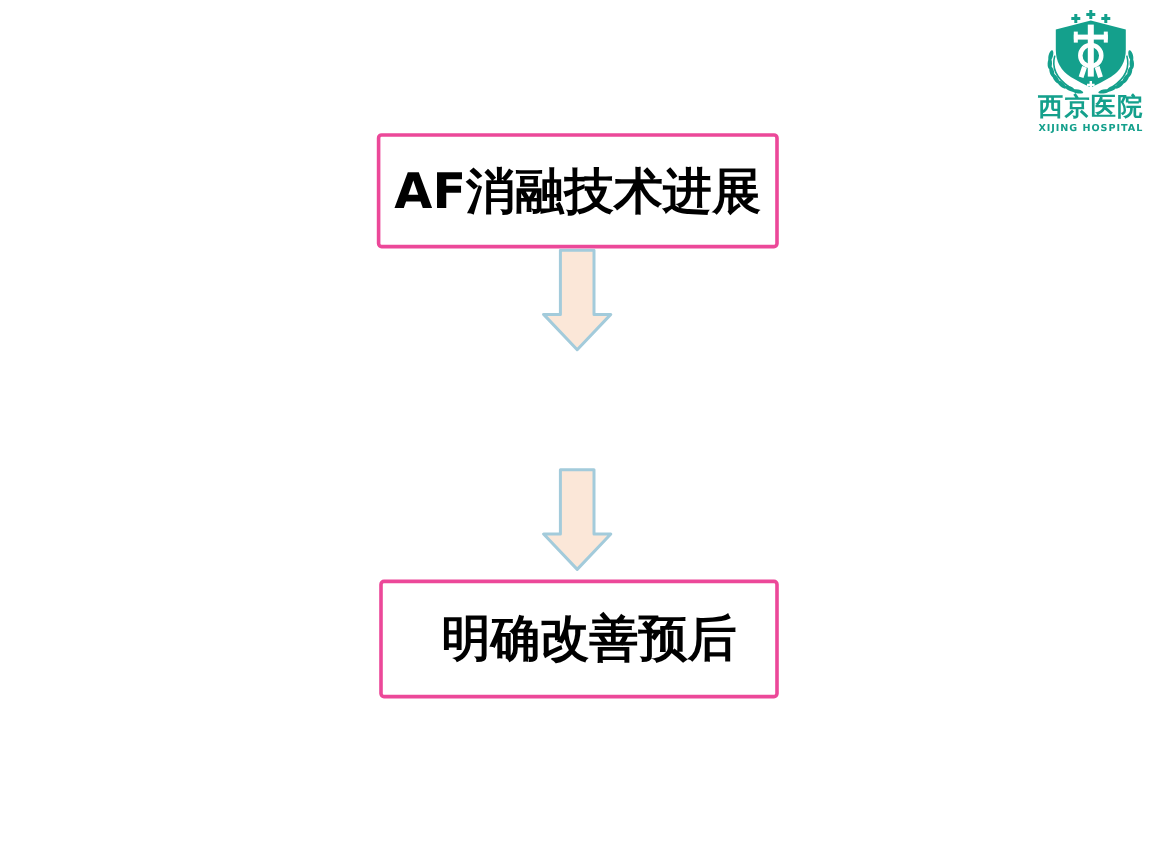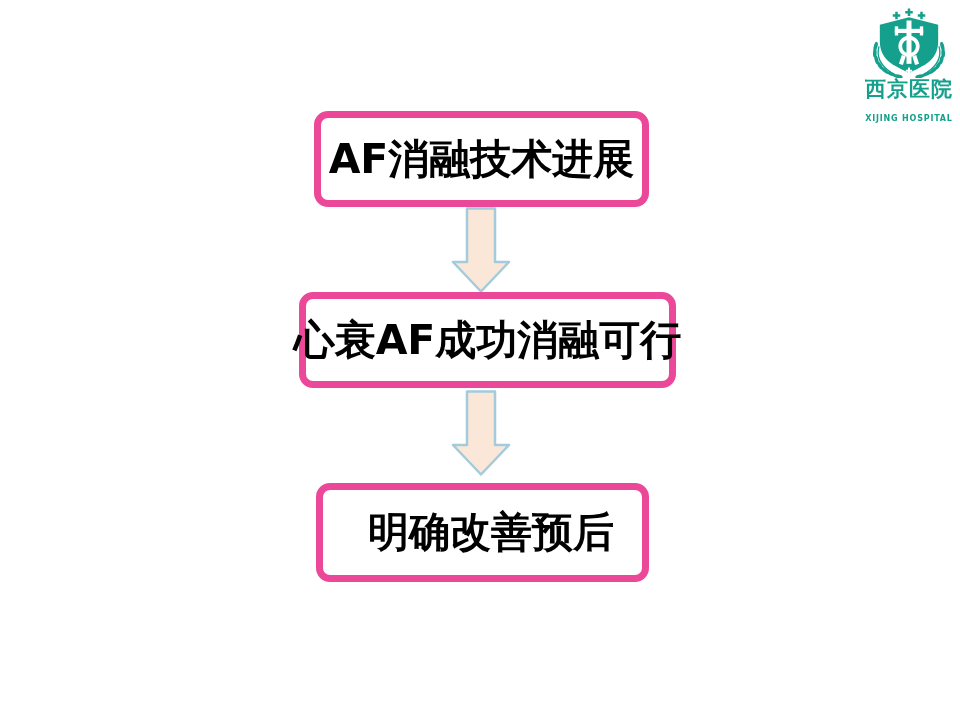--- a/index.html
+++ b/index.html
@@ -14,22 +14,22 @@
     background: #ffffff;
     overflow: hidden;
     font-family: "DejaVu Sans", "Liberation Sans", sans-serif;
   }
 
   
   .flow-box {
     position: absolute;
     box-sizing: border-box;
     background: #ffffff;
-    border: 7px solid #ec4899;
-    border-radius: 14px;
+    border: 3px solid #ec4899;
+    border-radius: 4px;
     display: flex;
     align-items: center;
     justify-content: center;
     font-weight: bold;
     font-size: 41px;
     color: #000000;
     white-space: nowrap;
     overflow: visible;
     line-height: 1;
   }
@@ -72,21 +72,21 @@
     font-weight: bold;
     letter-spacing: 1px;
     line-height: 1.05;
     margin-top: 0px;
     white-space: nowrap;
   }
   .logo-en {
     font-size: 8px;
     font-weight: bold;
     letter-spacing: 0.8px;
-    margin-top: 14px;
+    margin-top: 2px;
     white-space: nowrap;
   }
 </style>
 </head>
 <body>
 
 <div class="slide">
 
   <div class="logo">
     <svg class="logo-emblem" viewBox="0 0 96 84" xmlns="http://www.w3.org/2000/svg" aria-hidden="true">
@@ -135,23 +135,20 @@
   </div>
 
   <div class="flow-box" id="flow-box-1">
     <span>AF消融技术进展</span>
   </div>
 
   <svg class="down-arrow" id="down-arrow-1" viewBox="0 0 60 86" xmlns="http://www.w3.org/2000/svg" aria-hidden="true">
     <polygon points="16,1.5 44,1.5 44,55 58,55 30,84.5 2,55 16,55"></polygon>
   </svg>
 
-  <div class="flow-box" id="flow-box-2">
-    <span>心衰AF成功消融可行</span>
-  </div>
 
   <svg class="down-arrow" id="down-arrow-2" viewBox="0 0 60 86" xmlns="http://www.w3.org/2000/svg" aria-hidden="true">
     <polygon points="16,1.5 44,1.5 44,55 58,55 30,84.5 2,55 16,55"></polygon>
   </svg>
 
   <div class="flow-box" id="flow-box-3">
     <span>明确改善预后</span>
   </div>
 
 </div>

